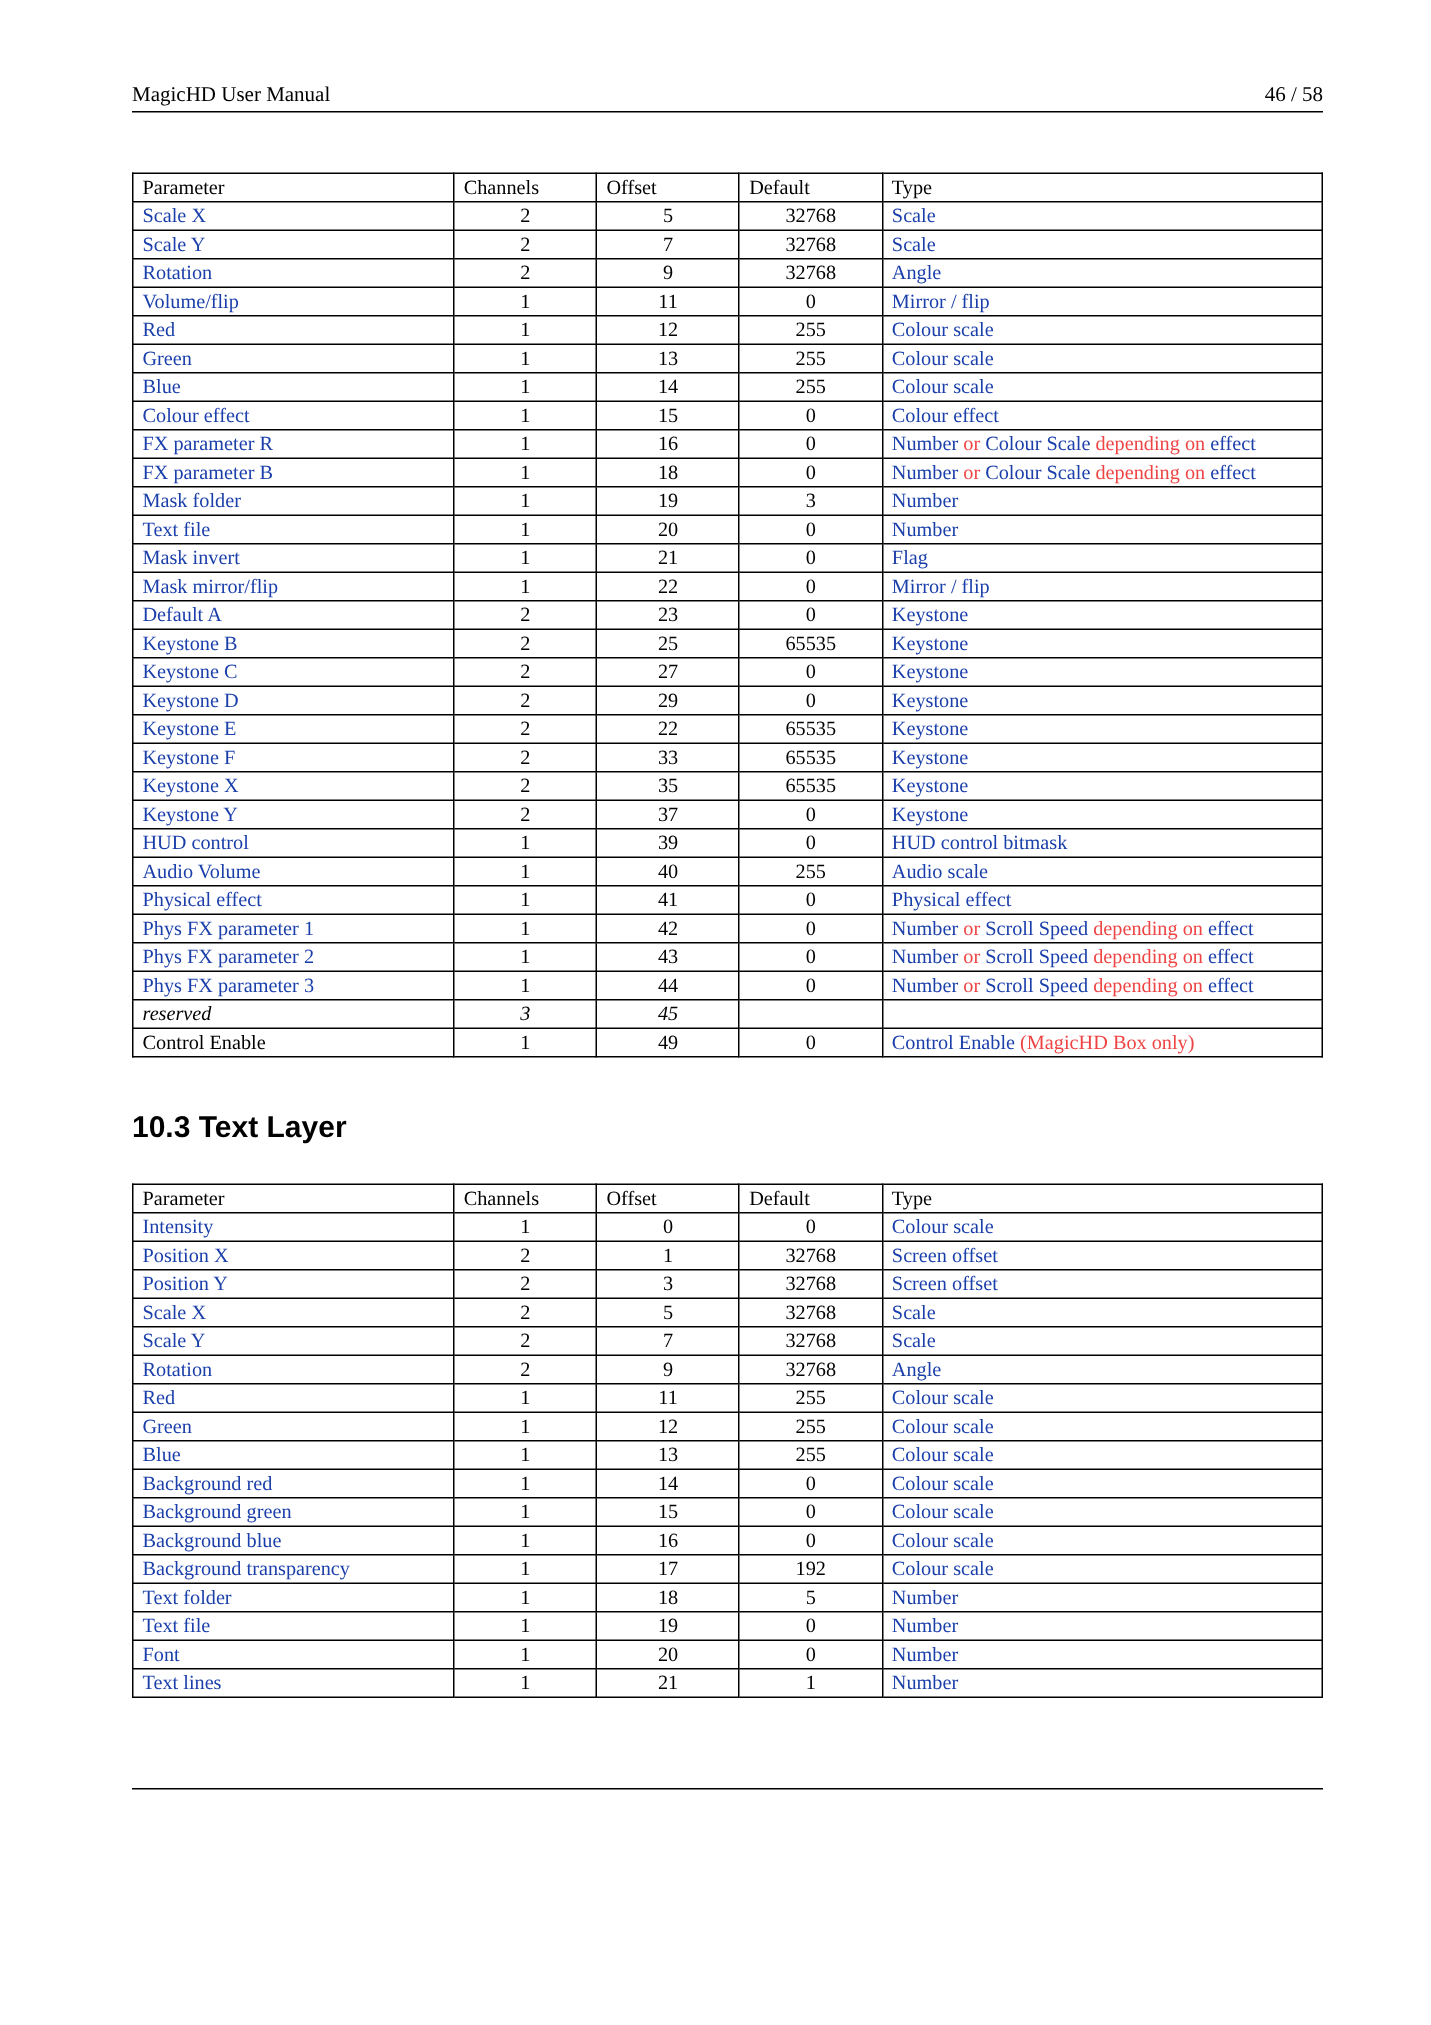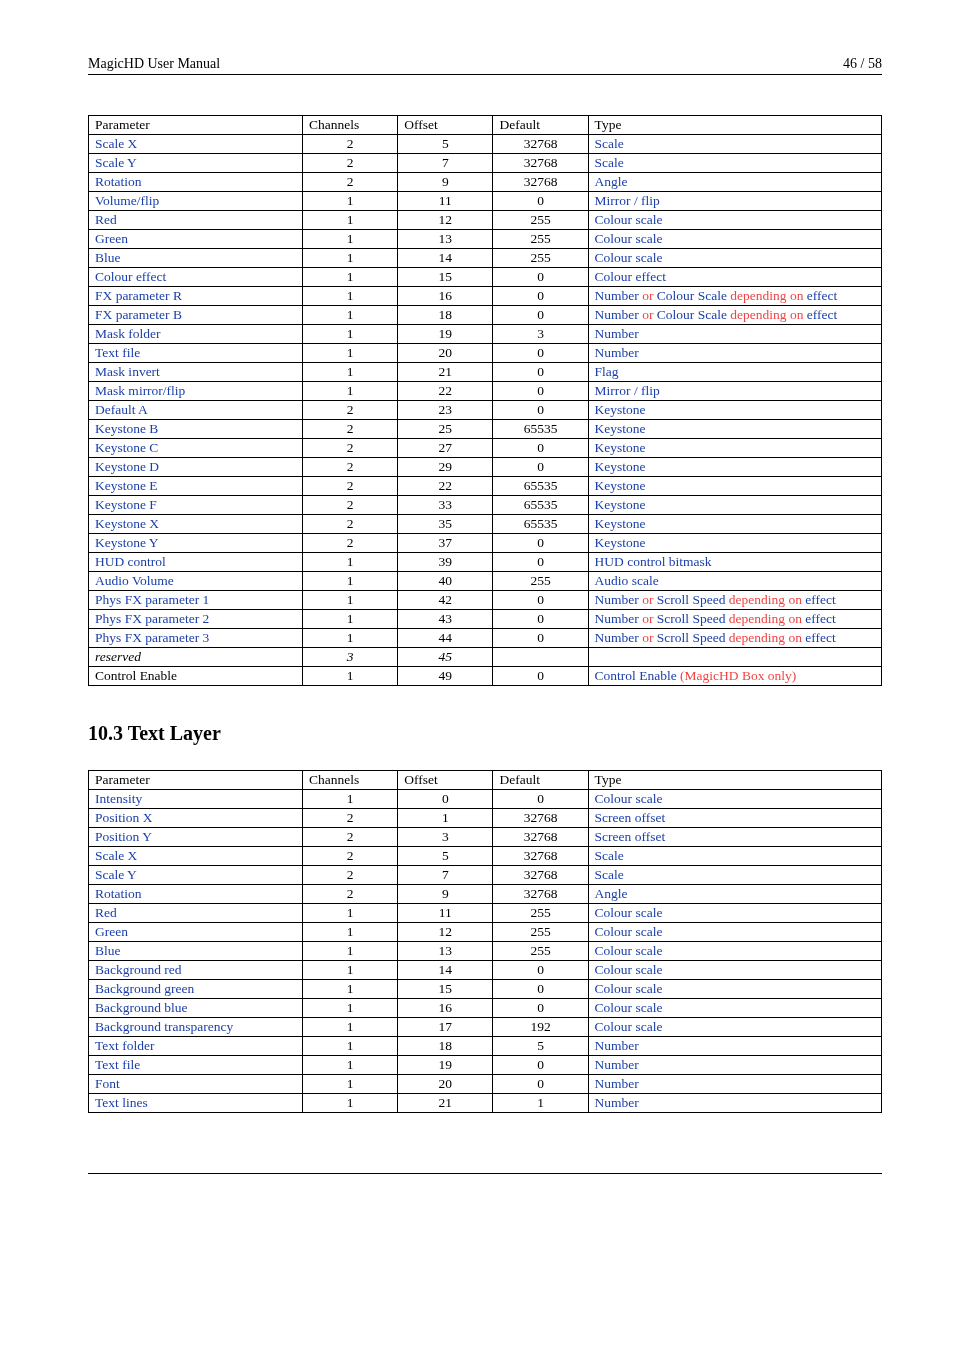--- a/index.html
+++ b/index.html
@@ -44,21 +44,21 @@
   col.c-param { width: 27%; }
   col.c-chan  { width: 12%; }
   col.c-off   { width: 12%; }
   col.c-def   { width: 12%; }
   col.c-type  { width: 37%; }
   td.center { text-align: center; }
   .link { color: #1a3faa; }
   .black { color: #ef4444; }
   .italic { font-style: italic; }
   h2.section {
-    font-family: Liberation Serif, serif;
+    font-family: Liberation Sans, sans-serif;
     font-weight: bold;
     font-size: 20px;
     margin: 20px 0 25px 0;
   }
   .footer-rule {
     border: none;
     border-top: 1px solid #000;
     margin: 60px 0 0 0;
   }
 </style>
@@ -252,20 +252,27 @@
           <td><span class="link">HUD control bitmask</span></td>
         </tr>
         <tr>
           <td><span class="link">Audio Volume</span></td>
           <td class="center">1</td>
           <td class="center">40</td>
           <td class="center">255</td>
           <td><span class="link">Audio scale</span></td>
         </tr>
         <tr>
+          <td><span class="link">Physical effect</span></td>
+          <td class="center">1</td>
+          <td class="center">41</td>
+          <td class="center">0</td>
+          <td><span class="link">Physical effect</span></td>
+        </tr>
+        <tr>
           <td><span class="link">Phys FX parameter 1</span></td>
           <td class="center">1</td>
           <td class="center">42</td>
           <td class="center">0</td>
           <td><span class="link">Number</span><span class="black"> or </span><span class="link">Scroll Speed</span><span class="black"> depending on </span><span class="link">effect</span></td>
         </tr>
         <tr>
           <td><span class="link">Phys FX parameter 2</span></td>
           <td class="center">1</td>
           <td class="center">43</td>

